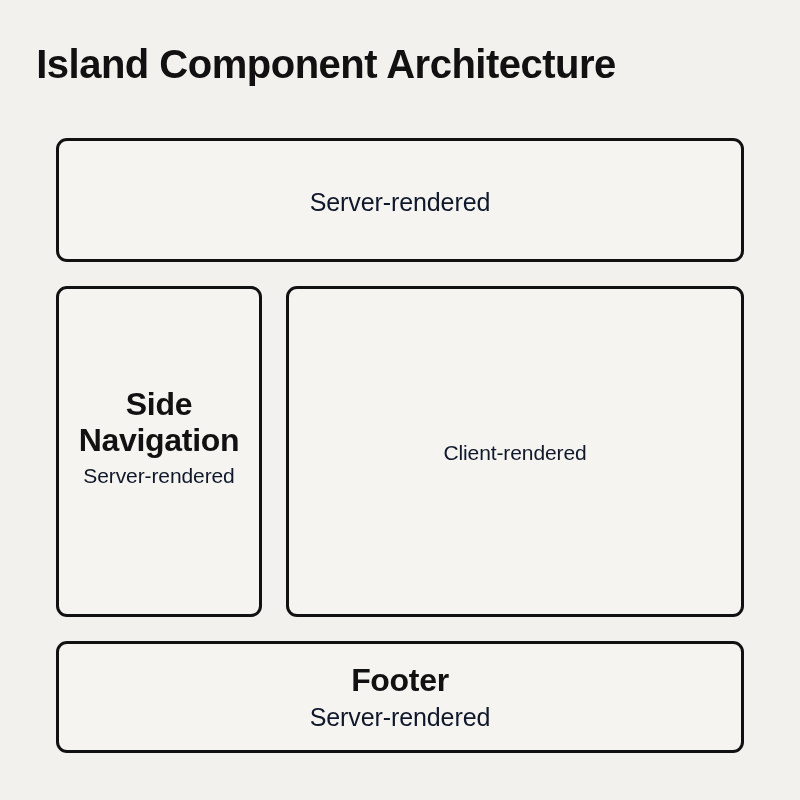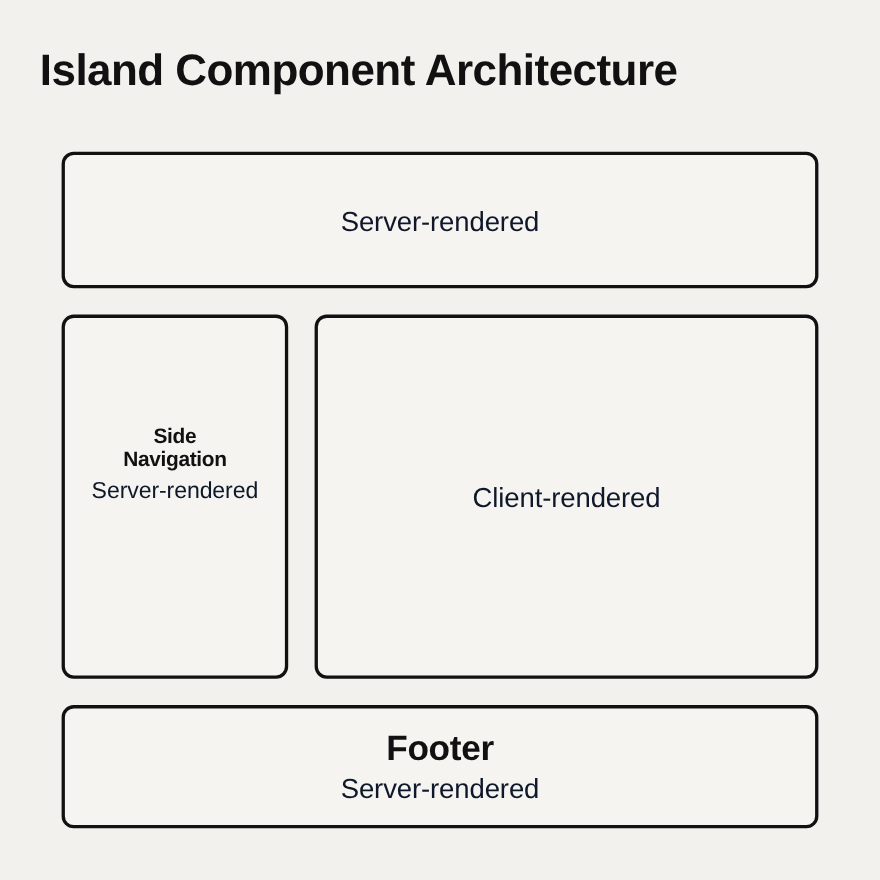--- a/index.html
+++ b/index.html
@@ -79,32 +79,32 @@
 
   
   #box-sidenav {
     left: 56px;
     top: 286px;
     width: 206px;
     height: 331px;
     justify-content: flex-start;
     padding-top: 98px;
   }
-  #box-sidenav .box-title   { font-size: 19px; }
+  #box-sidenav .box-title   { font-size: 32px; }
   #box-sidenav .box-subtitle{ font-size: 21px; margin-top: 5px; }
 
   
   #box-body {
     left: 286px;
     top: 286px;
     width: 458px;
     height: 331px;
   }
   #box-body .box-title   { font-size: 31px; }
-  #box-body .box-subtitle{ font-size: 25px; margin-top: 4px; }
+  #box-body .box-subtitle{ font-size: 21px; margin-top: 4px; }
 
   
   #box-footer {
     left: 56px;
     top: 641px;
     width: 688px;
     height: 112px;
   }
   #box-footer .box-title   { font-size: 32px; }
   #box-footer .box-subtitle{ font-size: 25px; margin-top: 4px; }

